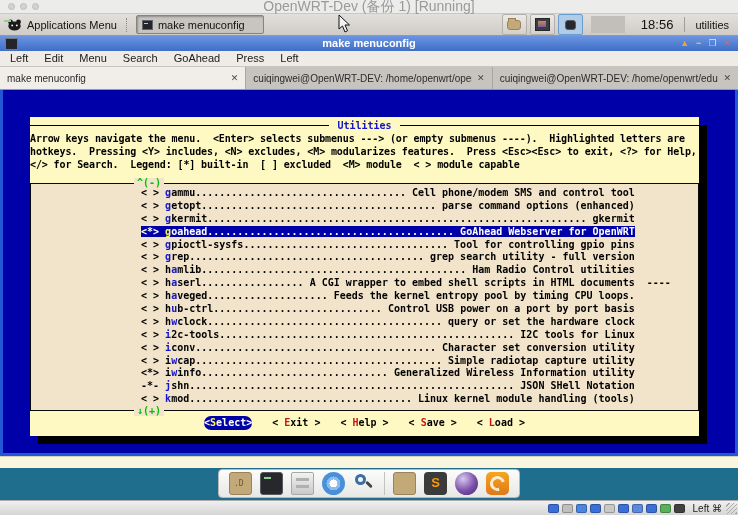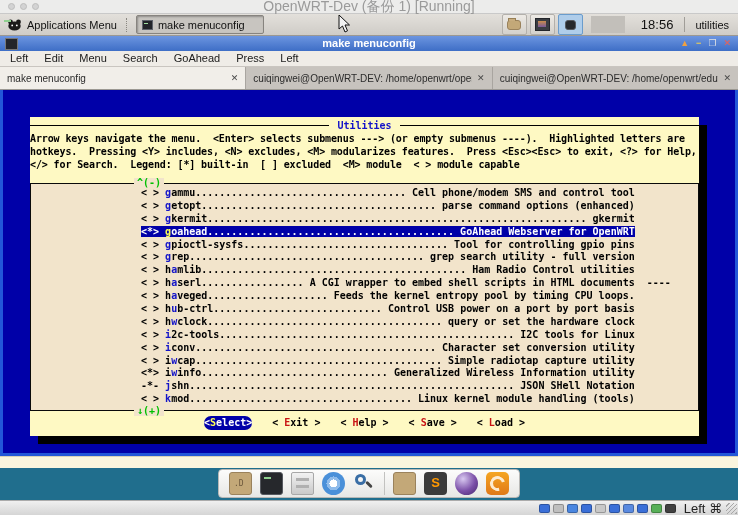--- a/index.html
+++ b/index.html
@@ -92,21 +92,21 @@
   [data-name="search-icon"]:after{content:"";position:absolute;left:12px;top:11px;width:8px;height:3px;background:#444;transform:rotate(45deg);border-radius:2px;}
   [data-name="sublime-icon"]{background:#3B3B3B;border-radius:4px;}
   [data-name="sublime-icon"]:after{content:"S";position:absolute;left:0;right:0;top:3px;text-align:center;color:#FF9800;font-weight:bold;font-size:13px;}
   [data-name="eclipse-icon"]{border-radius:50%;background:radial-gradient(circle at 35% 30%,#D8C8F0,#7B4FA8 55%,#45266B);}
   [data-name="swirl-icon"]{background:linear-gradient(#F5A623,#E07818);border-radius:5px;}
   [data-name="swirl-icon"]:after{content:"";position:absolute;left:4px;top:4px;width:15px;height:15px;border:3px solid #FDEBD0;border-right-color:transparent;border-radius:50%;box-sizing:border-box;transform:rotate(30deg);}
 
   
   .statusbar{height:14px;background:linear-gradient(#F0F0F0,#D5D5D5);border-top:1px solid #ABABAB;display:flex;align-items:center;justify-content:flex-end;gap:3px;padding-right:16px;position:relative;}
   .sicon{width:11px;height:9px;border-radius:2px;border:1px solid rgba(0,0,0,.25);box-sizing:border-box;}
-  .hostkey{margin-left:5px;font-size:13px;color:#222;}
+  .hostkey{margin-left:5px;font-size:10px;color:#222;}
   .grip{position:absolute;right:1px;bottom:1px;width:11px;height:11px;background:repeating-linear-gradient(135deg,transparent 0 2px,#A8A8A8 2px 3px);}
 </style>
 </head>
 <body>
 
 <div class="screen" data-name="screen">
 
   <div class="vm-titlebar" data-name="vm-titlebar">
     <div class="traffic" data-name="window-traffic-lights">
       <span class="dot" data-name="close-window-button"></span>

